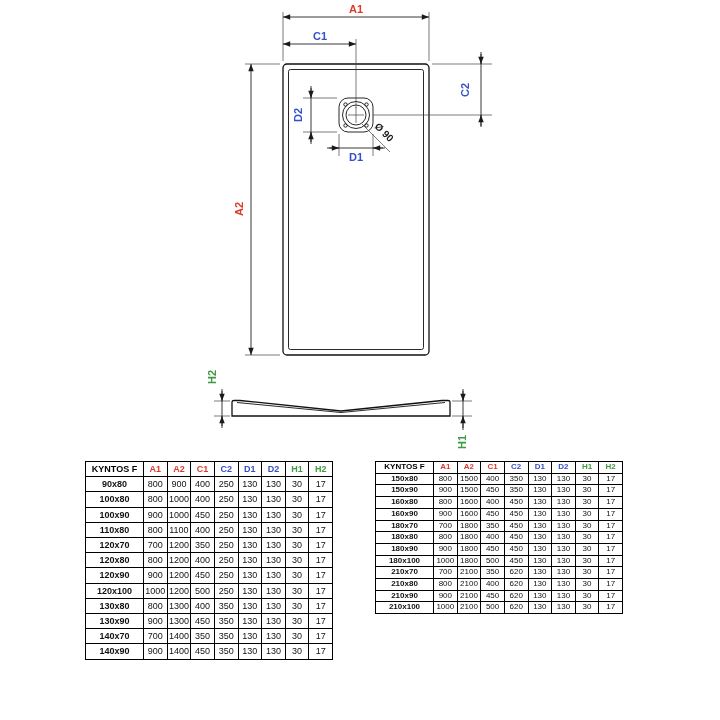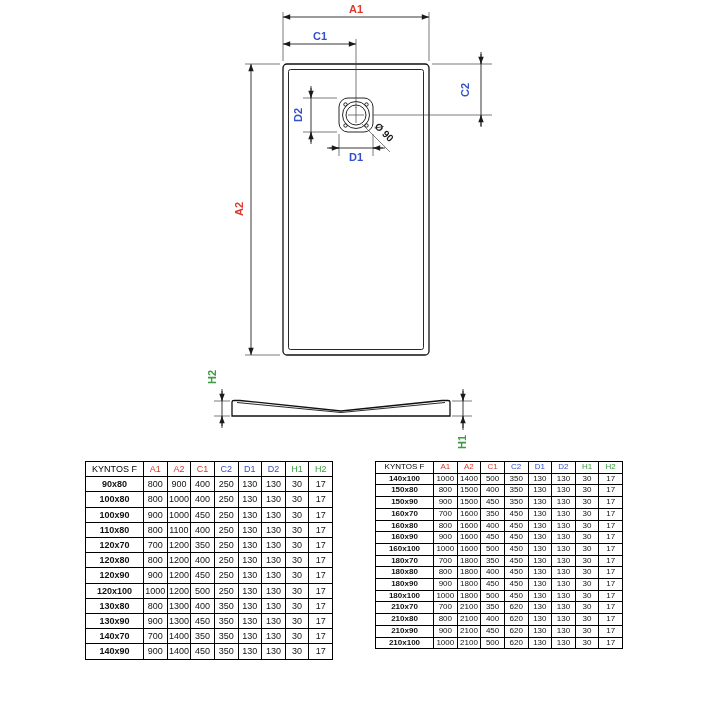--- a/index.html
+++ b/index.html
@@ -18,21 +18,21 @@
   .table-wrap{position:absolute;background:#fff}
   .table-wrap.left{left:85px;top:461px;width:248px}
   .table-wrap.right{left:375px;top:461px;width:248px}
   table.spec{border-collapse:collapse;width:100%;table-layout:fixed;background:#fff}
   .spec th,.spec td{
     border:1px solid #000;text-align:center;padding:0;
     overflow:hidden;white-space:nowrap;vertical-align:middle;
   }
   .left .spec th,.left .spec td{height:14.2px;font-size:9px;line-height:14.2px}
   .right .spec th,.right .spec td{height:10.7px;font-size:8px;line-height:10.7px}
-  .spec th{font-weight:normal}
+  .spec th{font-weight:bold}
   .spec td.model{font-weight:bold}
   col.model-col{width:58px}
 </style>
 </head>
 <body>
 
 
 
 <svg width="720" height="458" viewBox="0 0 720 458">
   <defs>
@@ -305,31 +305,20 @@
           <th style="color: rgb(221, 57, 44);">C1</th>
           <th style="color: rgb(52, 80, 200);">C2</th>
           <th style="color: rgb(52, 80, 200);">D1</th>
           <th style="color: rgb(52, 80, 200);">D2</th>
           <th style="color: rgb(63, 155, 67);">H1</th>
           <th style="color: rgb(63, 155, 67);">H2</th>
         </tr>
     </thead>
     <tbody>
         <tr>
-          <td class="model">140x100</td>
-          <td>1000</td>
-          <td>1400</td>
-          <td>500</td>
-          <td>350</td>
-          <td>130</td>
-          <td>130</td>
-          <td>30</td>
-          <td>17</td>
-        </tr>
-        <tr>
           <td class="model">150x80</td>
           <td>800</td>
           <td>1500</td>
           <td>400</td>
           <td>350</td>
           <td>130</td>
           <td>130</td>
           <td>30</td>
           <td>17</td>
         </tr>
@@ -338,57 +327,35 @@
           <td>900</td>
           <td>1500</td>
           <td>450</td>
           <td>350</td>
           <td>130</td>
           <td>130</td>
           <td>30</td>
           <td>17</td>
         </tr>
         <tr>
-          <td class="model">160x70</td>
-          <td>700</td>
+          <td class="model">160x80</td>
+          <td>800</td>
           <td>1600</td>
-          <td>350</td>
-          <td>450</td>
-          <td>130</td>
-          <td>130</td>
-          <td>30</td>
-          <td>17</td>
-        </tr>
-        <tr>
-          <td class="model">160x80</td>
-          <td>800</td>
+          <td>400</td>
+          <td>450</td>
+          <td>130</td>
+          <td>130</td>
+          <td>30</td>
+          <td>17</td>
+        </tr>
+        <tr>
+          <td class="model">160x90</td>
+          <td>900</td>
           <td>1600</td>
-          <td>400</td>
-          <td>450</td>
-          <td>130</td>
-          <td>130</td>
-          <td>30</td>
-          <td>17</td>
-        </tr>
-        <tr>
-          <td class="model">160x90</td>
-          <td>900</td>
-          <td>1600</td>
-          <td>450</td>
-          <td>450</td>
-          <td>130</td>
-          <td>130</td>
-          <td>30</td>
-          <td>17</td>
-        </tr>
-        <tr>
-          <td class="model">160x100</td>
-          <td>1000</td>
-          <td>1600</td>
-          <td>500</td>
+          <td>450</td>
           <td>450</td>
           <td>130</td>
           <td>130</td>
           <td>30</td>
           <td>17</td>
         </tr>
         <tr>
           <td class="model">180x70</td>
           <td>700</td>
           <td>1800</td>

